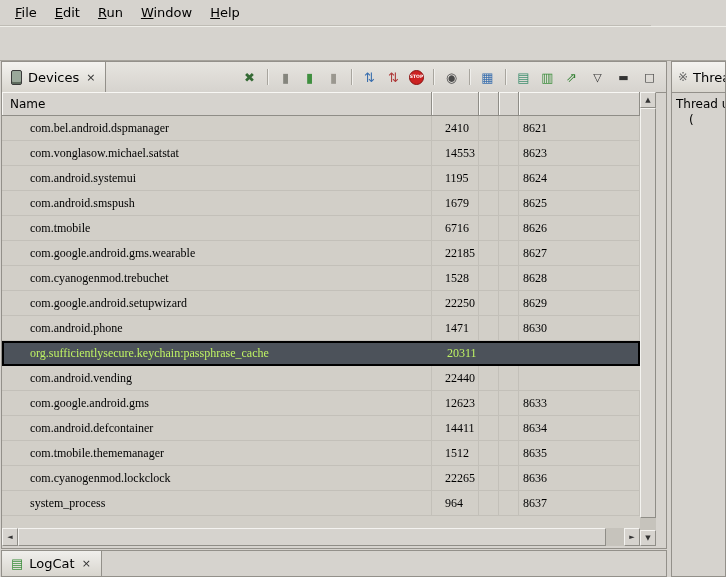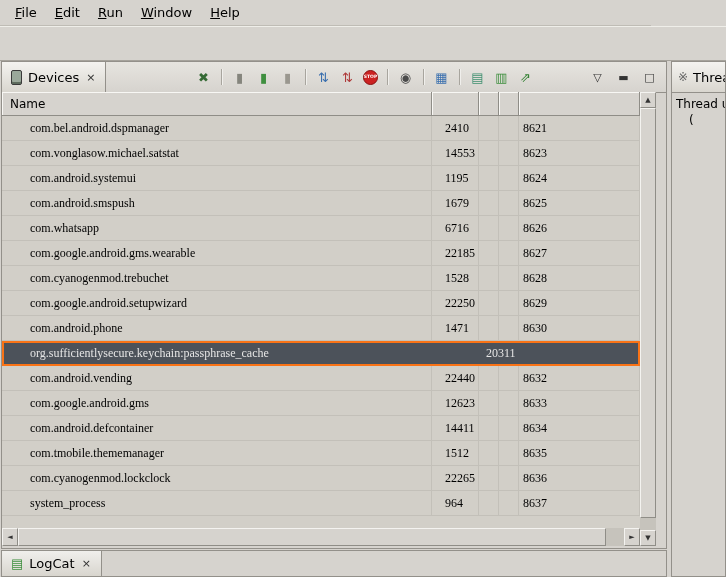--- a/index.html
+++ b/index.html
@@ -15,21 +15,21 @@
   .menu-item{padding:3px 9px;cursor:default;}
   .menu-item u{text-decoration:underline;}
   
   .toolbar-strip{position:absolute;left:0;top:26px;width:726px;height:34px;
     background:#d6d3ce;border-bottom:1px solid #a5a29b;box-shadow:inset 0 1px 0 #efeee9;}
   
   .devices-panel{position:absolute;left:1px;top:61px;width:666px;height:488px;
     background:#d6d3ce;border:1px solid #93908a;box-sizing:border-box;}
   .tabbar{position:absolute;left:0;top:0;right:0;height:30px;
     background:linear-gradient(#e6e4df,#d6d3ce);border-bottom:1px solid #93908a;
-    display:flex;align-items:stretch;gap:46px;}
+    display:flex;align-items:stretch;}
   .tab{display:flex;align-items:center;gap:6px;padding:0 9px;
     background:linear-gradient(#f4f3f0,#d9d6cf);
     border-right:1px solid #93908a;font-size:13px;white-space:nowrap;}
   .tab-close{font-size:11px;color:#333;padding:0 1px;line-height:1;}
   .phone-icon{display:inline-block;width:9px;height:13px;border:1px solid #3a3a3a;
     border-radius:2px;background:#9aa89a;box-shadow:inset 0 -2px 0 #5d6b5d;}
   .tb-icons{margin-left:auto;display:flex;align-items:center;gap:7px;padding-right:4px;}
   .tbicon{width:17px;height:17px;display:flex;align-items:center;justify-content:center;
     font-size:13px;cursor:default;line-height:1;}
   .tbicon.stop{background:#cc2222;color:#fff;border-radius:50%;width:15px;height:15px;
@@ -46,21 +46,21 @@
   .col-c3{width:20px;flex:0 0 20px;}
   .col-c4{width:20px;flex:0 0 20px;}
   .col-port{flex:1;}
   .tbody{position:absolute;left:0;top:54px;width:638px;height:412px;background:#d2cfc8;overflow:hidden;}
   .row{display:flex;height:25px;box-sizing:border-box;border-bottom:1px solid #c3c0b9;align-items:stretch;font-family:Liberation Serif, serif;}
   .cell{box-sizing:border-box;display:flex;align-items:center;
     border-right:1px solid #c3c0b9;overflow:hidden;white-space:nowrap;}
   .cell.col-name{padding-left:28px;}
   .cell.col-pid{padding-left:13px;}
   .cell.col-port{padding-left:4px;}
-  .row.selected{background:#4c525a;color:#e5e5e5;border:2px solid #f97316;justify-content:space-between;}
+  .row.selected{background:#4c525a;color:#bef264;border:2px solid #000000;}
   .row.selected .cell{border-right-color:transparent;}
   .row.selected .cell.col-name{padding-left:26px;}
   
   .vscroll{position:absolute;left:638px;top:30px;width:16px;height:454px;
     background:#c6c3bc;display:flex;flex-direction:column;box-sizing:border-box;}
   .sbtn{flex:0 0 16px;height:16px;display:flex;align-items:center;justify-content:center;
     font-size:7px;color:#333;background:#d6d3ce;box-sizing:border-box;
     border:1px solid;border-color:#f4f3f0 #8f8d87 #8f8d87 #f4f3f0;}
   .vtrack{flex:1;position:relative;background:#c6c3bc;}
   .vthumb{position:absolute;left:0;right:0;top:0;height:410px;background:#d6d3ce;
@@ -169,21 +169,21 @@
           <div class="cell col-port">8624</div>
         </div>
         <div class="row">
           <div class="cell col-name">com.android.smspush</div>
           <div class="cell col-pid">1679</div>
           <div class="cell col-c3"></div>
           <div class="cell col-c4"></div>
           <div class="cell col-port">8625</div>
         </div>
         <div class="row">
-          <div class="cell col-name">com.whatsapp</div>
+          <div class="cell col-name">com.tmobile</div>
           <div class="cell col-pid">6716</div>
           <div class="cell col-c3"></div>
           <div class="cell col-c4"></div>
           <div class="cell col-port">8626</div>
         </div>
         <div class="row">
           <div class="cell col-name">com.google.android.gms.wearable</div>
           <div class="cell col-pid">22185</div>
           <div class="cell col-c3"></div>
           <div class="cell col-c4"></div>
@@ -214,21 +214,20 @@
           <div class="cell col-name">org.sufficientlysecure.keychain:passphrase_cache</div>
           <div class="cell col-pid">20311</div>
           <div class="cell col-c3"></div>
           <div class="cell col-c4"></div>
         </div>
         <div class="row">
           <div class="cell col-name">com.android.vending</div>
           <div class="cell col-pid">22440</div>
           <div class="cell col-c3"></div>
           <div class="cell col-c4"></div>
-          <div class="cell col-port">8632</div>
         </div>
         <div class="row">
           <div class="cell col-name">com.google.android.gms</div>
           <div class="cell col-pid">12623</div>
           <div class="cell col-c3"></div>
           <div class="cell col-c4"></div>
           <div class="cell col-port">8633</div>
         </div>
         <div class="row">
           <div class="cell col-name">com.android.defcontainer</div>

